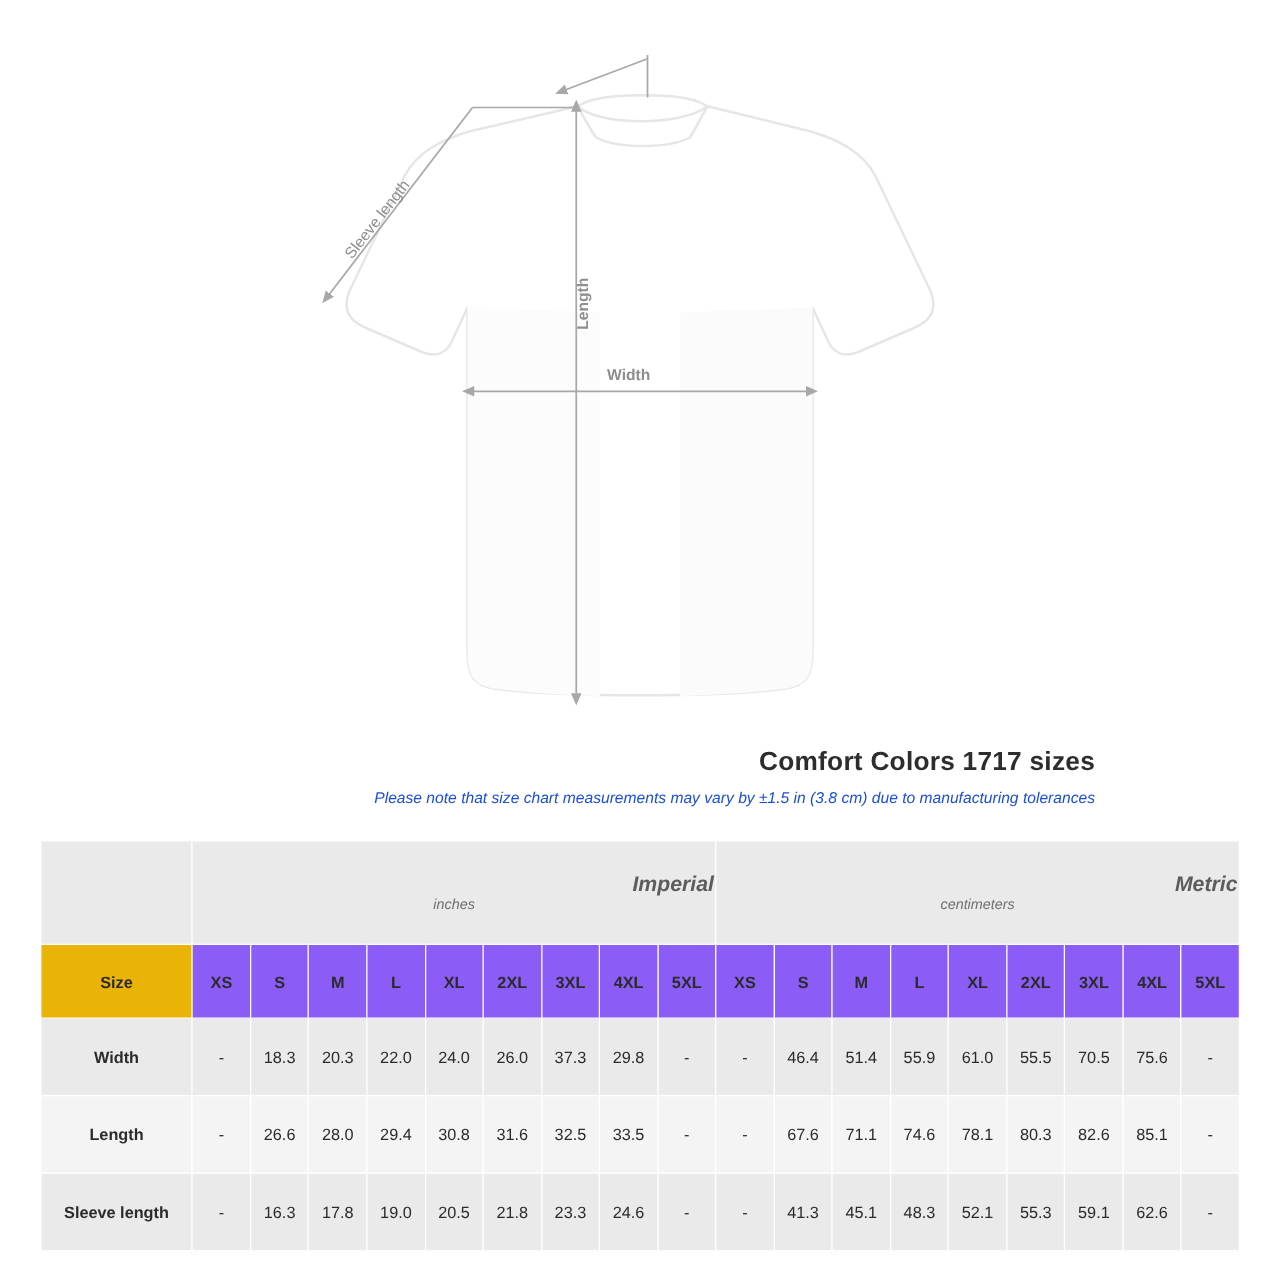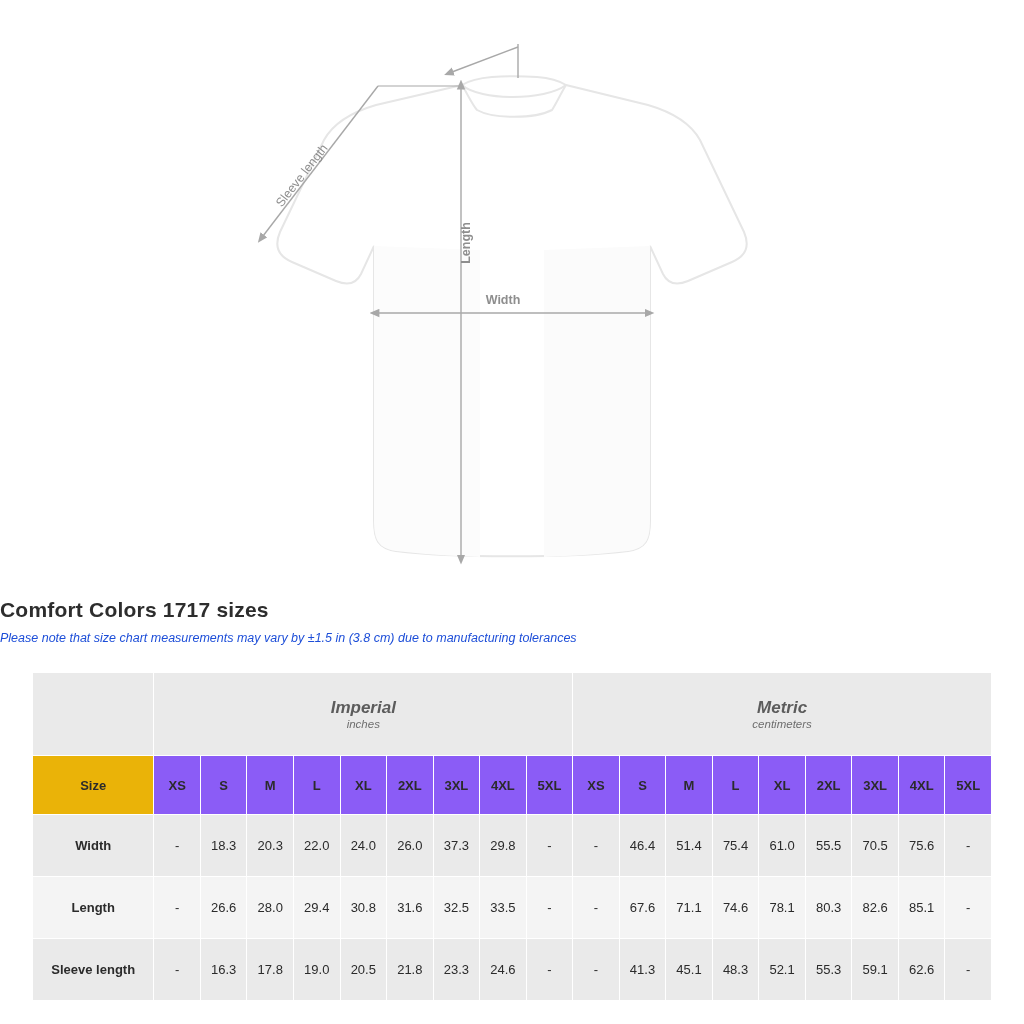--- a/index.html
+++ b/index.html
@@ -32,21 +32,21 @@
     left: 0;
     top: 0;
   }
 
   
   .title-block {
     position: absolute;
     top: 598px;
     left: 0;
     width: 876px;
-    text-align: left;
+    text-align: right;
   }
   .chart-title {
     font-size: 21px;
     font-weight: bold;
     color: #2d2d2d;
     letter-spacing: .2px;
   }
   .chart-note {
     margin-top: 9px;
     font-size: 12.5px;
@@ -76,20 +76,21 @@
   .band-row td {
     background: #eaeaea;
     height: 80px;
     vertical-align: middle;
   }
   .unit-sys {
     font-size: 17px;
     font-style: italic;
     font-weight: bold;
     color: #5c5c5c;
+    text-align: right;
   }
   .unit-sub {
     font-size: 11.5px;
     font-style: italic;
     color: #6e6e6e;
     margin-top: 0;
   }
   .head-row td {
     background: #8b5cf6;
     height: 56px;
@@ -254,21 +255,21 @@
         <td class="cell">20.3</td>
         <td class="cell">22.0</td>
         <td class="cell">24.0</td>
         <td class="cell">26.0</td>
         <td class="cell">37.3</td>
         <td class="cell">29.8</td>
         <td class="cell">-</td>
         <td class="cell">-</td>
         <td class="cell">46.4</td>
         <td class="cell">51.4</td>
-        <td class="cell">75.4</td>
+        <td class="cell">55.9</td>
         <td class="cell">61.0</td>
         <td class="cell">55.5</td>
         <td class="cell">70.5</td>
         <td class="cell">75.6</td>
         <td class="cell">-</td>
       </tr>
 
       <tr class="data-row even">
         <td class="rowlabel">Length</td>
         <td class="cell">-</td>

